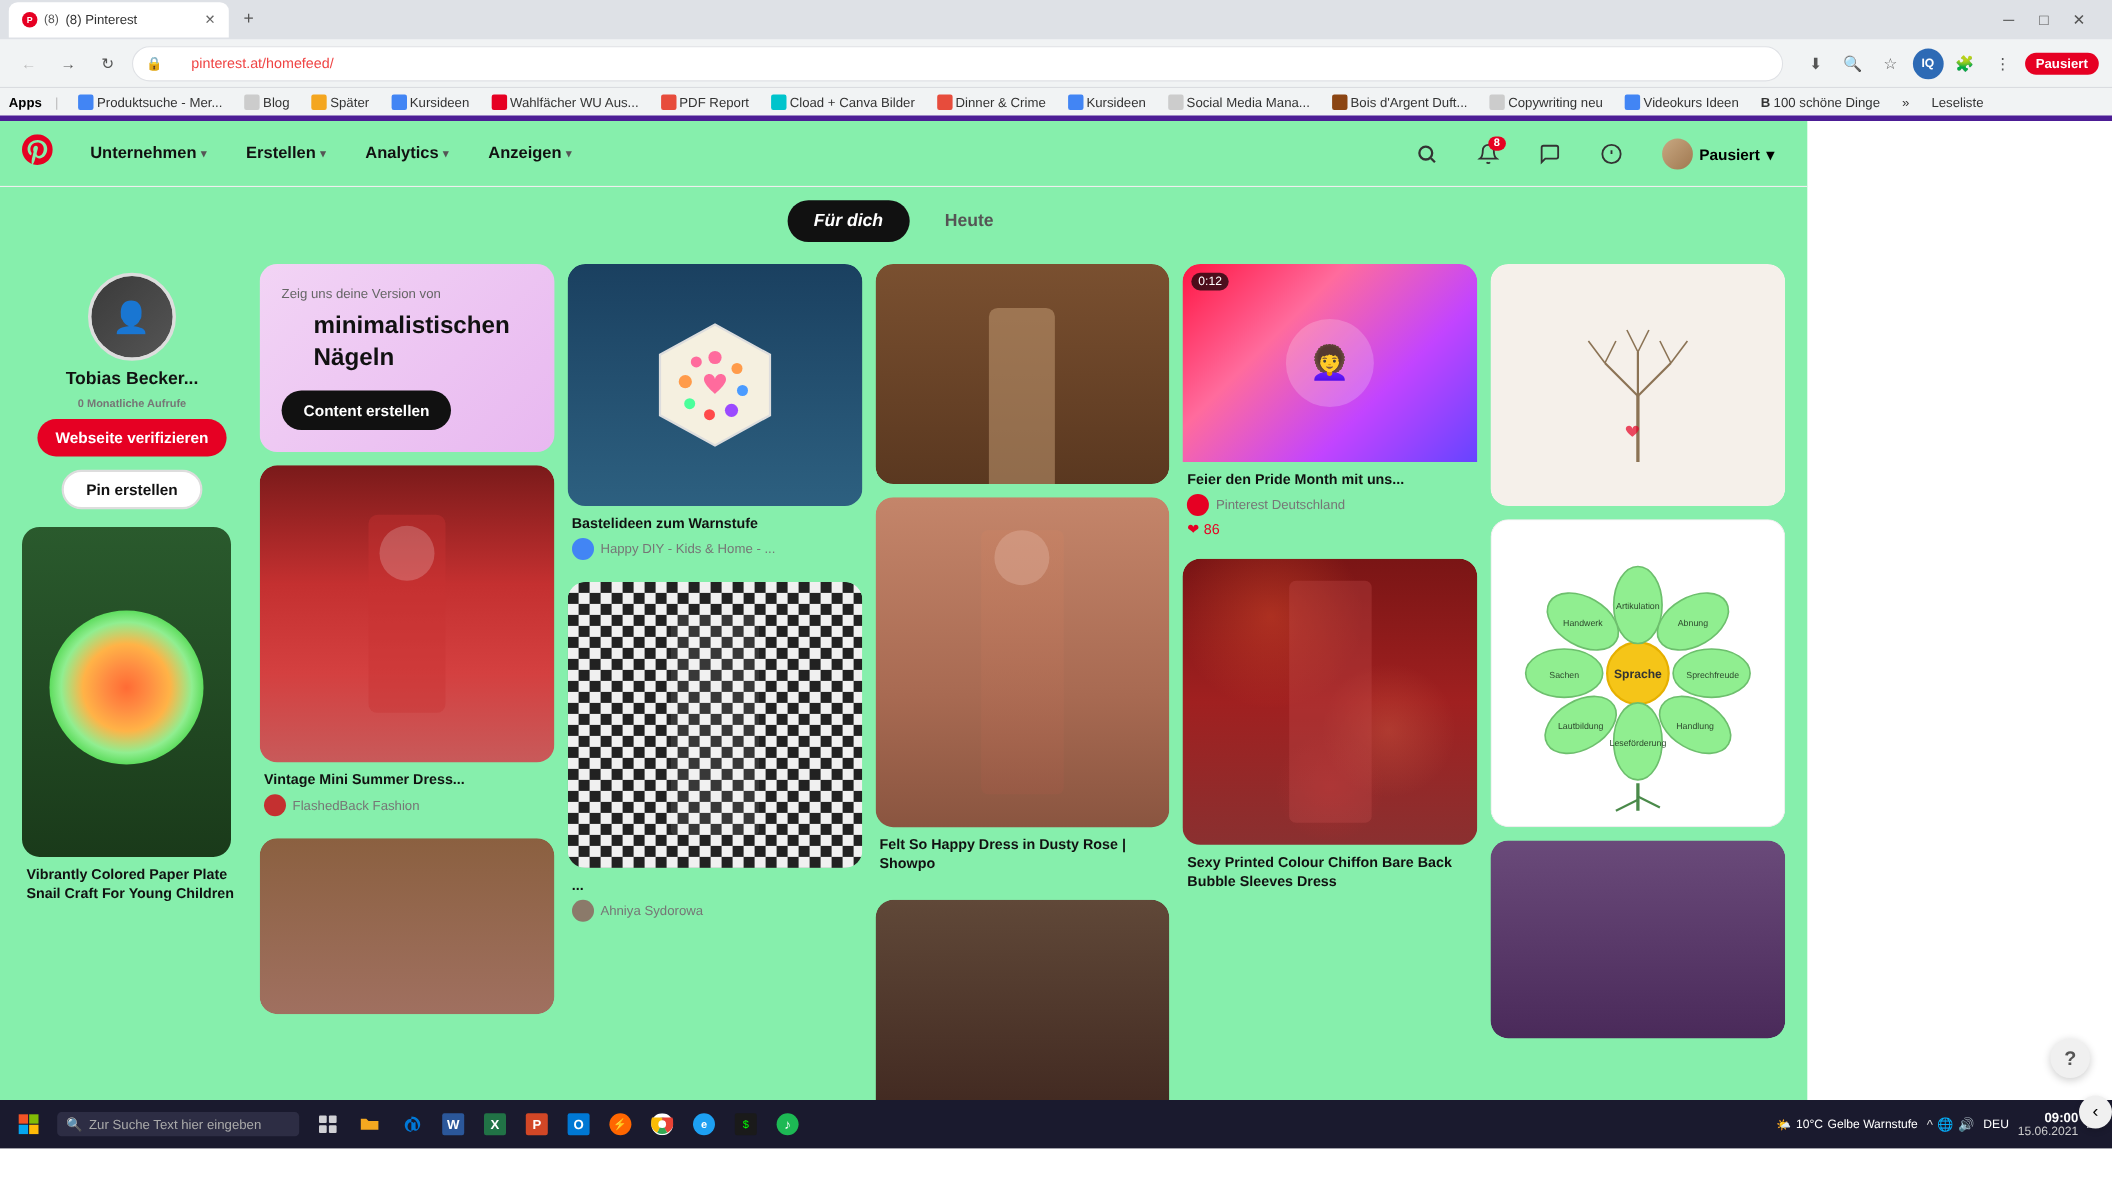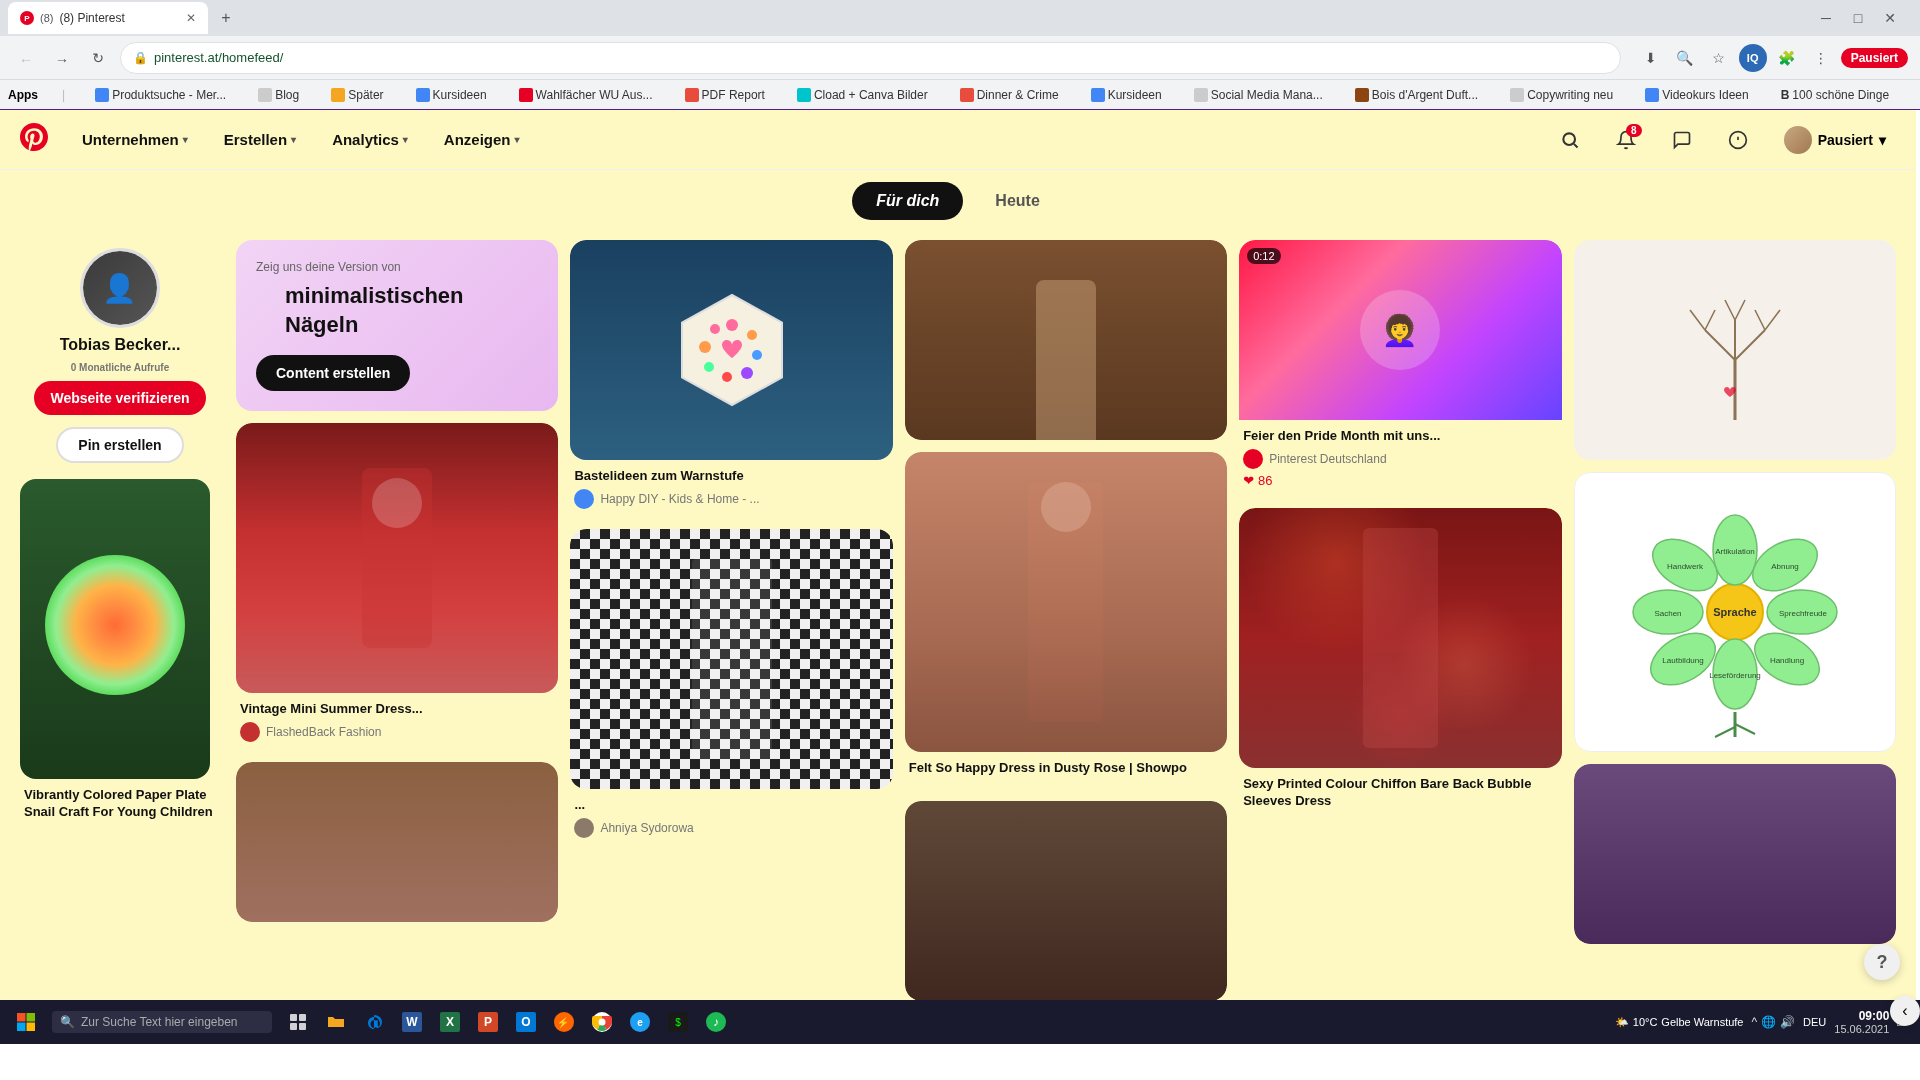--- a/index.html
+++ b/index.html
@@ -9,31 +9,31 @@
     .tab-favicon { width: 14px; height: 14px; background: #e60023; border-radius: 50%; display: flex; align-items: center; justify-content: center; color: white; font-size: 8px; font-weight: bold; }
     .tab-title { font-size: 12px; color: #333; }
     .tab-count { font-size: 11px; color: #555; }
     .tab-close { margin-left: auto; font-size: 12px; color: #666; cursor: pointer; }
     .new-tab-btn { width: 28px; height: 28px; display: flex; align-items: center; justify-content: center; border-radius: 50%; color: #555; font-size: 16px; cursor: pointer; }
     .browser-controls { display: flex; align-items: center; height: 44px; background: #f1f3f4; padding: 0 12px; gap: 8px; border-bottom: 1px solid #dadce0; }
     .nav-btn { width: 28px; height: 28px; display: flex; align-items: center; justify-content: center; border-radius: 50%; cursor: pointer; color: #555; font-size: 14px; }
     .nav-btn.disabled { color: #bbb; cursor: default; }
     .address-bar { flex: 1; height: 32px; background: #fff; border-radius: 16px; display: flex; align-items: center; padding: 0 12px; font-size: 13px; color: #333; border: 1px solid #dfe1e5; gap: 6px; }
     .address-bar-lock { color: #555; font-size: 12px; }
-    .address-text { color: #14532d; font-size: 13px; }
+    .address-text { color: #ef4444; font-size: 13px; margin-left: 20px; }
     .browser-actions { display: flex; align-items: center; gap: 6px; margin-left: 8px; }
     .browser-action-btn { width: 28px; height: 28px; display: flex; align-items: center; justify-content: center; border-radius: 50%; cursor: pointer; color: #555; font-size: 14px; }
 
     
-    .bookmarks-bar { height: 30px; background: #f1f3f4; display: flex; align-items: center; padding: 0 8px; gap: 20px; font-size: 12px; border-bottom: 1px solid #4c1d95; overflow: hidden; text-align: center; }
+    .bookmarks-bar { height: 30px; background: #f1f3f4; display: flex; align-items: center; padding: 0 8px; gap: 8px; font-size: 12px; border-bottom: 5px solid #4c1d95; overflow: hidden; text-align: center; }
     .bookmark-item { display: flex; align-items: center; gap: 3px; padding: 2px 6px; border-radius: 4px; cursor: pointer; white-space: nowrap; color: #333; }
     .bookmark-icon { width: 14px; height: 14px; border-radius: 2px; flex-shrink: 0; }
 
     
-    .pinterest-app { width: 1916px; height: 890px; background: #fef9c3; overflow: hidden; }
+    .pinterest-app { width: 1643px; height: 890px; background: #86efac; overflow: hidden; }
 
     
     .top-nav { height: 60px; display: flex; align-items: center; padding: 0 20px; border-bottom: 1px solid #efefef; gap: 16px; position: relative; }
     .pinterest-logo { color: #e60023; font-size: 24px; font-weight: bold; margin-right: 8px; }
     .nav-item { display: flex; align-items: center; gap: 4px; font-size: 15px; font-weight: 600; color: #111; cursor: pointer; padding: 8px 10px; border-radius: 20px; }
     .nav-chevron { font-size: 10px; color: #555; }
     .nav-spacer { flex: 1; }
     .nav-icon-btn { width: 40px; height: 40px; display: flex; align-items: center; justify-content: center; border-radius: 50%; cursor: pointer; position: relative; color: #333; font-size: 18px; }
     .badge { position: absolute; top: 4px; right: 4px; background: #e60023; color: white; font-size: 10px; font-weight: bold; border-radius: 8px; padding: 1px 4px; min-width: 16px; text-align: center; }
     .user-btn { display: flex; align-items: center; gap: 6px; padding: 4px 10px; border-radius: 20px; cursor: pointer; font-size: 14px; font-weight: 600; }

